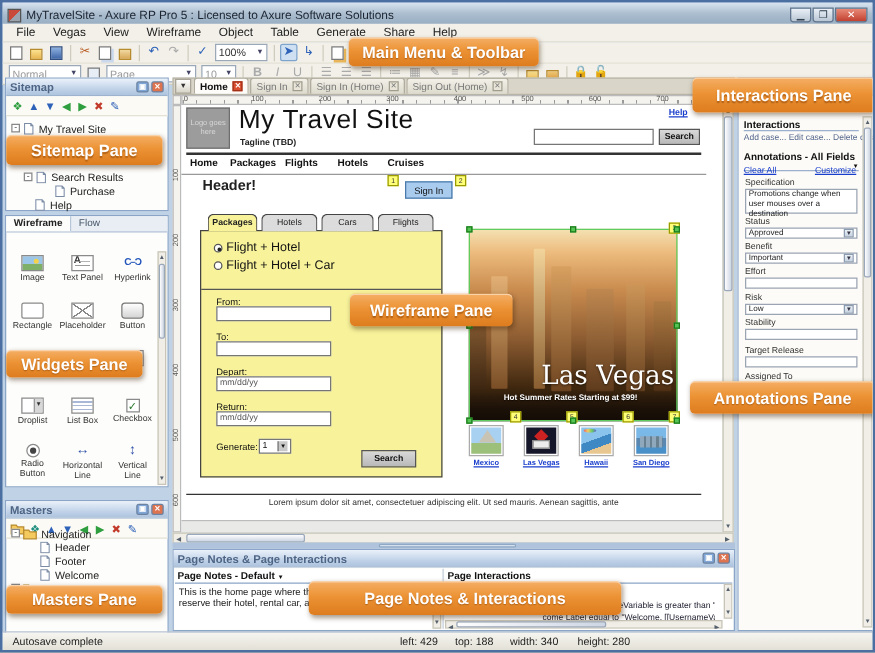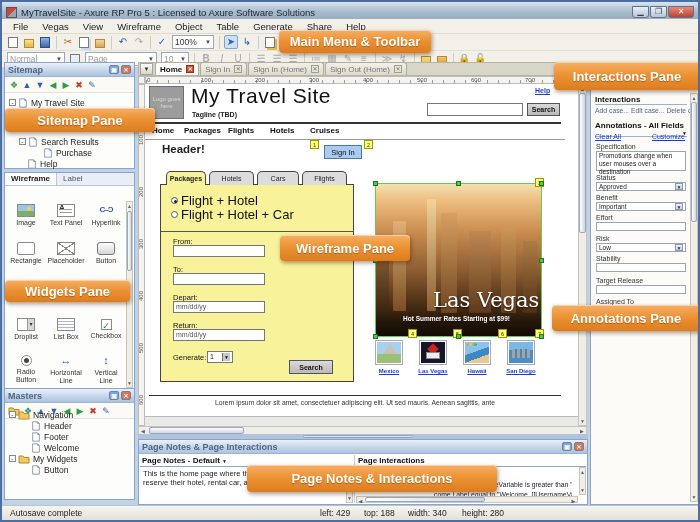--- a/index.html
+++ b/index.html
@@ -124,21 +124,21 @@
   .hr1 { border-top:2px solid #333; }
   .hr2 { border-top:1px solid #999; }
   .navitem { font-size:8px; font-weight:bold; color:#111; position:absolute; top:0; }
   .signin { background:#A9CBEE; border:1px solid #4A7AAC; font-size:7.5px; text-align:center; line-height:13px; color:#111; }
   .marker { position:absolute; width:9px; height:9px; background:#FFFF78; border:1px solid #9A9A00;
     font-size:5.5px; line-height:8px; text-align:center; color:#333; z-index:6; }
   .form { background:#F8F39B; border:1px solid #444; position:absolute; }
   .ftab { position:absolute; top:-14px; height:14px; font-size:7px; text-align:center; line-height:14px;
     border:1px solid #444; border-bottom:none; border-radius:5px 5px 0 0; background:#DCDCDC; color:#222; }
   .ftab.active { background:#F8F39B; font-weight:bold; }
-  .radio { position:absolute; display:flex; align-items:center; font-size:13px; color:#111; }
+  .radio { position:absolute; display:flex; align-items:center; font-size:10px; color:#111; }
   .rdot { width:7px; height:7px; border-radius:50%; border:1px solid #555; background:#fff; margin-right:3px; position:relative; flex:none; }
   .rdot.on::after { content:""; position:absolute; left:1.5px; top:1.5px; width:3px; height:3px; border-radius:50%; background:#222; }
   .flabel { position:absolute; font-size:7.5px; color:#111; }
   .promo { position:absolute; overflow:visible; }
   .promo-img { position:absolute; inset:0; overflow:hidden;
     background:linear-gradient(180deg,#F4E2B4 0%,#EDBC7E 12%,#C98B4E 32%,#8A5A30 58%,#40280F 82%,#1E130A 100%); }
   .tower { position:absolute; border-radius:1px; }
   .lv-title { position:absolute; font-family:"DejaVu Serif",serif; color:#fff; font-size:21px;
     text-shadow:0 1px 2px rgba(0,0,0,.6); }
   .lv-sub { position:absolute; color:#fff; font-size:6.5px; font-weight:bold; text-shadow:0 1px 1px rgba(0,0,0,.7); }
@@ -347,21 +347,21 @@
             <use href="#sym-page"></use>
           </svg>
         <span>Help</span>
       </div>
     </div>
   </div>
 
   <div class="pane" style="left:2px;top:170px;width:131px;height:218px">
     <div style="height:13px;display:flex;border-bottom:1px solid #B8C6DA;background:#E9EEF5">
       <span style="padding:1px 6px;font-size:8px;background:#FDFDFB;border-right:1px solid #B8C6DA;font-weight:bold">Wireframe</span>
-      <span style="padding:1px 6px;font-size:8px;color:#456">Label</span>
+      <span style="padding:1px 6px;font-size:8px;color:#456">Flow</span>
     </div>
     <div class="wgrid">
 
       <div class="wcell" style="left:0;top:3px">
         <div class="wicon wi-image"></div>
         <div class="wlabel">Image</div>
       </div>
       <div class="wcell" style="left:40px;top:3px">
         <div class="wicon wi-text"></div>
         <div class="wlabel">Text Panel</div>
@@ -420,21 +420,21 @@
         <div class="wlabel">Vertical Line</div>
       </div>
     </div>
     <div class="sb" style="right:1px;top:28px;width:7px;bottom:1px">
       <span class="sarr" style="top:1px">▲</span>
       <span class="thumb" style="left:0;right:0;top:9px;height:60px"></span>
       <span class="sarr" style="bottom:1px">▼</span>
     </div>
   </div>
 
-  <div class="pane" style="left:2px;top:386px;width:131px;height:112px">
+  <div class="pane" style="left:2px;top:398px;width:131px;height:112px">
     <div class="pane-title">
       <span>Masters</span>
       <span class="pane-btns">
         <span class="pbtn a">▣</span>
         <span class="pbtn x">✕</span>
       </span>
     </div>
     <div class="minitb">
       <svg class="tic" style="width:12px;height:10px;margin-right:2px">
           <use href="#sym-folder"></use>
@@ -769,20 +769,21 @@
 
   <div class="statusbar">
     <span style="margin-left:8px">Autosave complete</span>
     <span style="position:absolute;left:318px">left: 429</span>
     <span style="position:absolute;left:362px">top: 188</span>
     <span style="position:absolute;left:406px">width: 340</span>
     <span style="position:absolute;left:460px">height: 280</span>
   </div>
 
   <div class="callout" style="left:277px;top:28px;width:152px;height:23px">Main Menu &amp; Toolbar</div>
-  <div class="callout" style="left:3px;top:106px;width:150px;height:24px">Sitemap Pane</div>
-  <div class="callout" style="left:3px;top:278px;width:125px;height:22px">Widgets Pane</div>
+  <div class="callout" style="left:3px;top:106px;width:125px;height:24px">Sitemap Pane</div>
+  <div class="callout" style="left:3px;top:278px;width:109px;height:22px">Widgets Pane</div>
+  <div class="callout" style="left:3px;top:466px;width:125px;height:23px">Masters Pane</div>
   <div class="callout" style="left:278px;top:233px;width:130px;height:26px">Wireframe Pane</div>
   <div class="callout" style="left:552px;top:60px;width:146px;height:28px">Interactions Pane</div>
   <div class="callout" style="left:245px;top:463px;width:250px;height:27px">Page Notes &amp; Interactions</div>
   <div class="callout" style="left:550px;top:303px;width:148px;height:26px">Annotations Pane</div>
 
 </div>
 
 </body></html>

